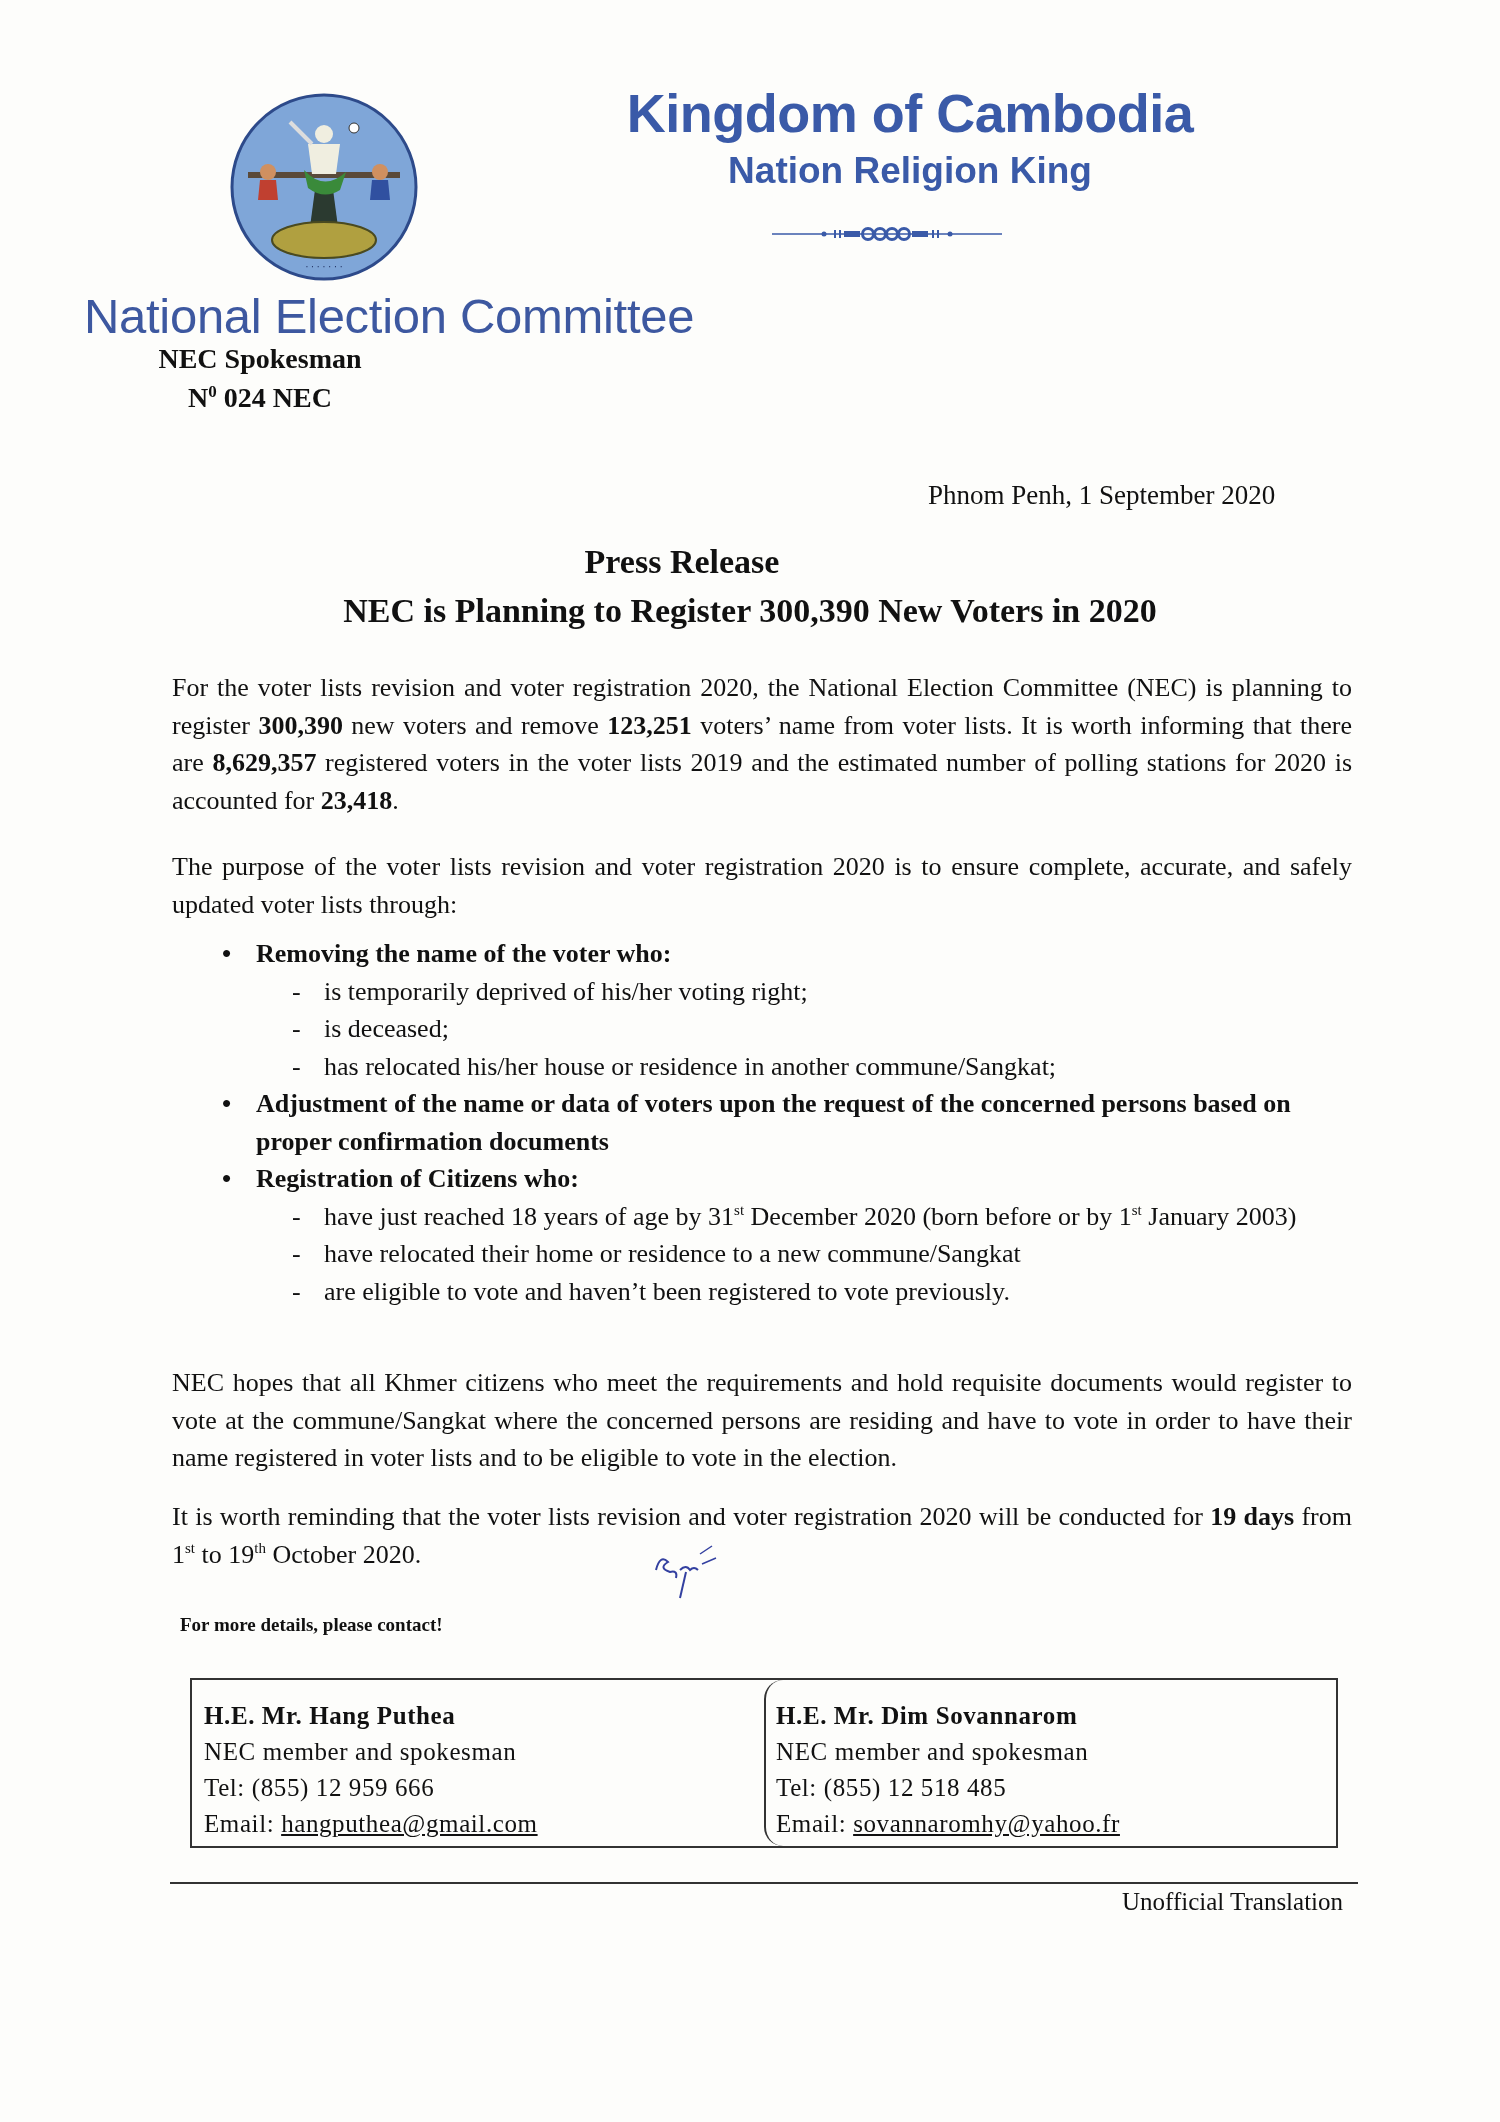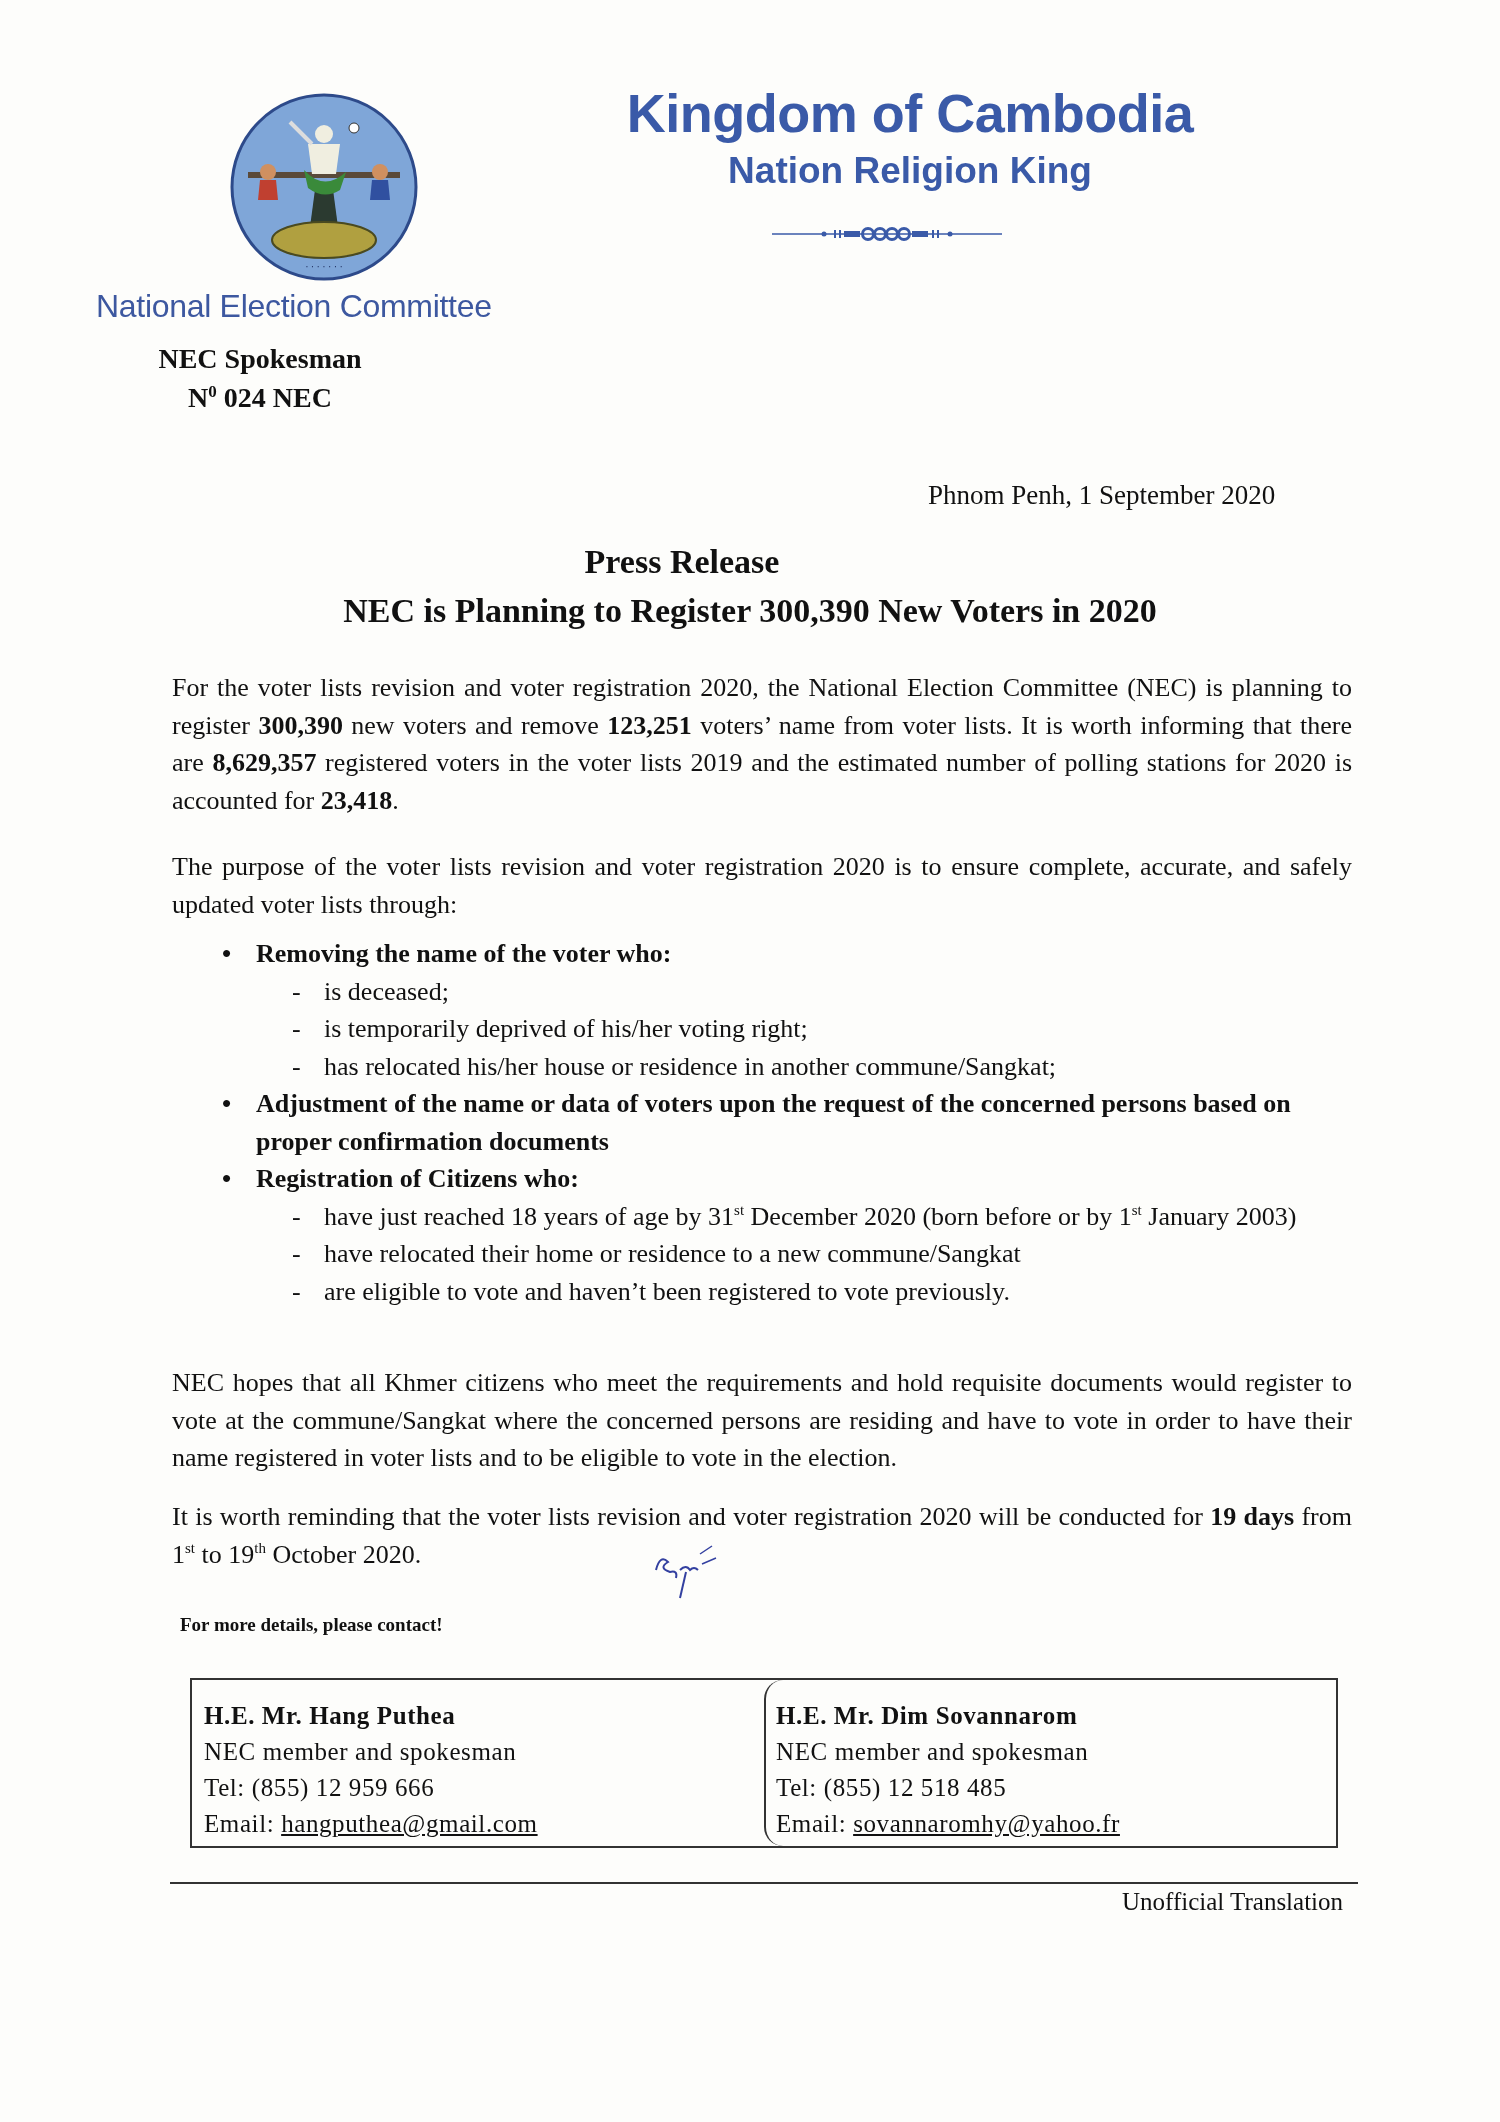--- a/index.html
+++ b/index.html
@@ -4,21 +4,21 @@
 <style>
   html, body { margin: 0; padding: 0; }
   body {
     width: 1500px; height: 2122px; background: #fdfdfb; position: relative; overflow: hidden;
     font-family: "Liberation Serif", serif; color: #111;
   }
   .abs { position: absolute; }
   .sans { font-family: "Liberation Sans", sans-serif; }
 
   #logo { left: 228px; top: 92px; width: 192px; height: 190px; }
-  #nec-name { left: 96px; top: 288px; font-size: 32px; color: #3d58a0; letter-spacing: -0.3px; }
+  #nec-name { left: 84px; top: 288px; font-size: 49px; color: #3d58a0; letter-spacing: -0.3px; }
   #spokesman { left: 0; width: 520px; top: 343px; text-align: center; font-size: 28px; font-weight: bold; }
   #nec-no { left: 0; width: 520px; top: 382px; text-align: center; font-size: 28px; font-weight: bold; }
   #nec-no sup { font-size: 17px; }
 
   #kingdom { left: 620px; top: 82px; width: 580px; text-align: center; font-size: 54px; font-weight: bold; color: #3a5aa8; letter-spacing: -0.5px; }
   #nrk { left: 620px; top: 150px; width: 580px; text-align: center; font-size: 37px; font-weight: bold; color: #3a5aa8; }
   #divider { left: 772px; top: 222px; width: 230px; height: 24px; }
 
   #date { left: 928px; top: 452px; font-size: 27px; margin-top: 28px; }
 
@@ -102,22 +102,22 @@
 <div id="pr-title" class="abs">Press Release</div>
 <div id="pr-headline" class="abs">NEC is Planning to Register 300,390 New Voters in 2020</div>
 
 <div id="p1" class="abs para"><span>For the voter lists revision and voter registration 2020, the National Election Committee (NEC) is planning to register </span><b>300,390</b><span> new voters and remove </span><b>123,251</b><span> voters’ name from voter lists. It is worth informing that there are </span><b>8,629,357</b><span> registered voters in the voter lists 2019 and the estimated number of polling stations for 2020 is accounted for </span><b>23,418</b><span>.</span></div>
 
 <div id="p2" class="abs para">The purpose of the voter lists revision and voter registration 2020 is to ensure complete, accurate, and safely updated voter lists through:</div>
 
 <div id="list" class="abs">
   <div class="bullet">
     <span>Removing the name of the voter who:</span>
+    <div class="dash">is temporarily deprived of his/her voting right;</div>
     <div class="dash">is deceased;</div>
-    <div class="dash">is temporarily deprived of his/her voting right;</div>
     <div class="dash">has relocated his/her house or residence in another commune/Sangkat;</div>
   </div>
   <div class="bullet">
     <span>Adjustment of the name or data of voters upon the request of the concerned persons based on proper confirmation documents</span>
   </div>
   <div class="bullet">
     <span>Registration of Citizens who:</span>
     <div class="dash"><span>have just reached 18 years of age by 31</span><sup>st</sup><span> December 2020 (born before or by 1</span><sup>st</sup><span> January 2003)</span></div>
     <div class="dash">have relocated their home or residence to a new commune/Sangkat</div>
     <div class="dash">are eligible to vote and haven’t been registered to vote previously.</div>

